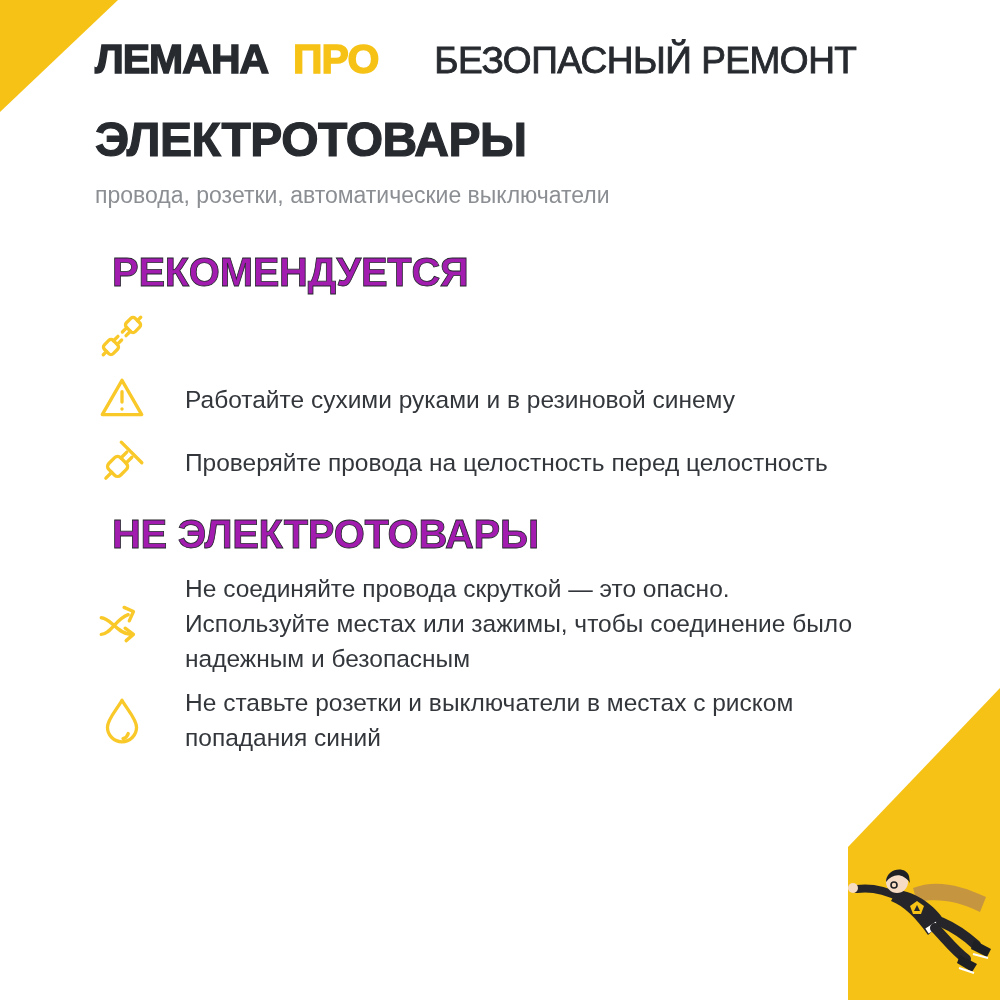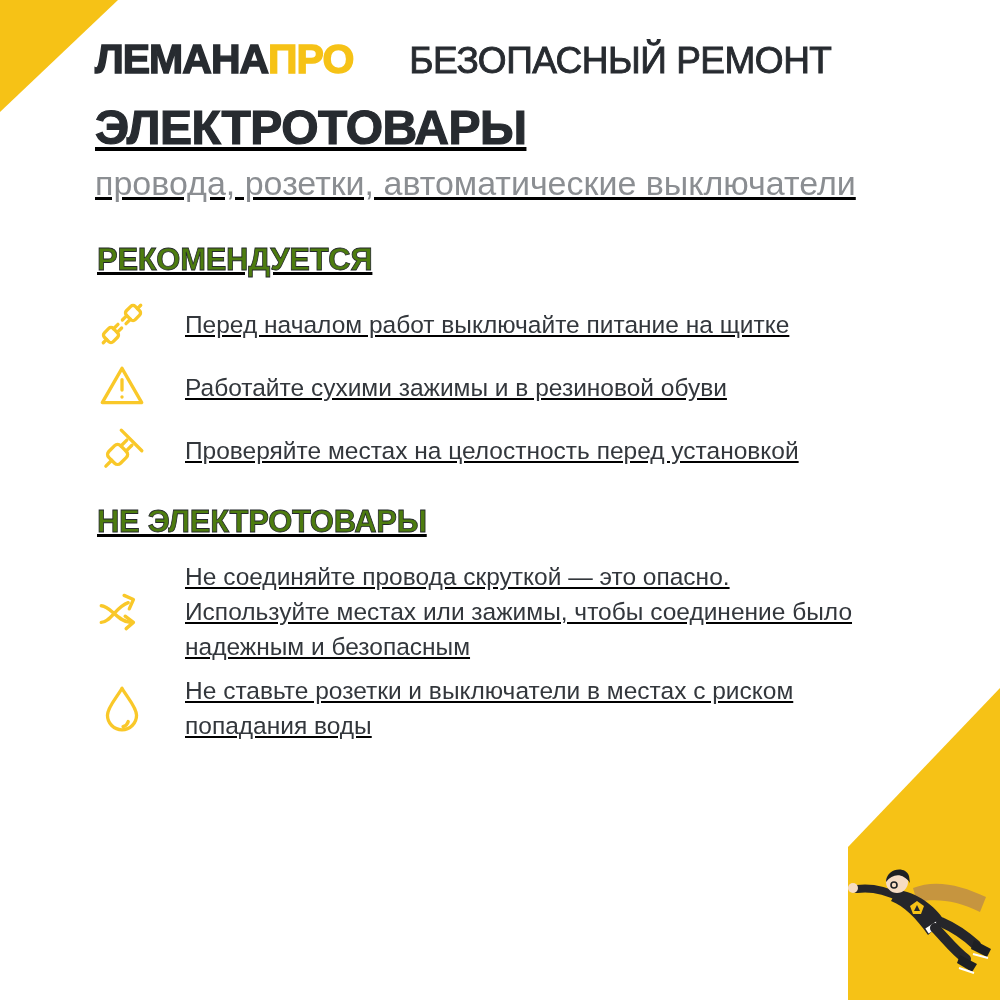--- a/index.html
+++ b/index.html
@@ -34,41 +34,41 @@
     position:absolute;left:843px;top:862px;
     width:150px;height:115px;
   }
   
   .header{
     position:absolute;top:36px;left:95px;
     display:flex;align-items:baseline;white-space:nowrap;
   }
   .logo{
     font-size:41px;font-weight:800;letter-spacing:-1px;
-    display:flex;align-items:baseline;
+    display:flex;align-items:baseline;gap:25px;
   }
   .logo-primary{color:var(--dark);-webkit-text-stroke:1.4px var(--dark);}
   .logo-secondary{color:var(--yellow);-webkit-text-stroke:1.4px var(--yellow);}
   .header-title{
     margin-left:56px;
     font-size:37px;font-weight:400;letter-spacing:-0.5px;
     color:var(--dark);-webkit-text-stroke:0.9px var(--dark);
   }
   
-  .main{position:absolute;left:95px;top:102px;width:820px;text-decoration:underline;}
+  .main{position:absolute;left:95px;top:114px;width:820px;}
   .page-title{
     margin:0;font-size:48px;line-height:52px;font-weight:800;
     color:var(--dark);-webkit-text-stroke:1.2px var(--dark);letter-spacing:-0.5px;
   }
   .page-subtitle{
-    margin-top:13px;font-size:34px;line-height:32px;color:var(--muted);
+    margin-top:13px;font-size:23px;line-height:32px;color:var(--muted);
   }
   .section-heading{
-    margin:2px;font-size:31px;line-height:34px;font-weight:800;
-    color:#4d7c0f;-webkit-text-stroke:0.8px #23272B;letter-spacing:-0.3px;
+    margin:17px;font-size:40px;line-height:34px;font-weight:800;
+    color:#a21caf;-webkit-text-stroke:0.8px #23272B;letter-spacing:-0.3px;
   }
   .rec-heading{margin-top:44px;}
   .norec-heading{margin-top:28px;}
   .list{margin-top:20px;}
   .list-item{
     display:flex;align-items:center;
     min-height:52px;margin-bottom:9px;
   }
   .item-icon{flex:0 0 60px;display:flex;align-items:center;}
   .item-icon svg{width:54px;height:54px;display:block;}
@@ -138,50 +138,49 @@
               <path d="M17 23.5 L23 23.5"></path>
               <path d="M17 28.5 L23 28.5"></path>
               <path d="M5 26 L0.5 26"></path>
               <rect x="35" y="20" width="12" height="12" rx="3"></rect>
               <path d="M35 23.5 L29 23.5"></path>
               <path d="M35 28.5 L29 28.5"></path>
               <path d="M47 26 L51.5 26"></path>
             </g>
           </svg>
         </div>
-        <div class="item-text">Перед началом работ выключайте питание на щитке</div>
       </div>
 
 
       <div class="list-item">
         <div class="item-icon">
           <svg viewBox="0 0 52 52" aria-hidden="true">
             <g class="ic">
               <path d="M26 8 L45 41 L7 41 Z"></path>
               <path d="M26 19 L26 29"></path>
               <path d="M26 35.5 L26 35.7"></path>
             </g>
           </svg>
         </div>
-        <div class="item-text">Работайте сухими зажимы и в резиновой обуви</div>
+        <div class="item-text">Работайте сухими руками и в резиновой синему</div>
       </div>
 
       <div class="list-item">
         <div class="item-icon">
           <svg viewBox="0 0 52 52" aria-hidden="true">
             <g class="ic" transform="rotate(-45 26 26)">
               <rect x="12" y="18" width="16" height="16" rx="4"></rect>
               <path d="M28 22.5 L36 22.5"></path>
               <path d="M28 29.5 L36 29.5"></path>
               <path d="M39 12 L39 40"></path>
               <path d="M12 26 L4 26"></path>
             </g>
           </svg>
         </div>
-        <div class="item-text">Проверяйте местах на целостность перед установкой</div>
+        <div class="item-text">Проверяйте провода на целостность перед целостность</div>
       </div>
 
     </div>
 
     <h2 class="section-heading norec-heading">НЕ ЭЛЕКТРОТОВАРЫ</h2>
     <div class="list">
 
       <div class="list-item">
         <div class="item-icon">
           <svg viewBox="0 0 52 52" aria-hidden="true">
@@ -201,19 +200,19 @@
       <div class="list-item">
         <div class="item-icon">
           <svg viewBox="0 0 52 52" aria-hidden="true">
             <g class="ic">
               <path d="M26 7 C21 16 12 25 12 33 a14 14 0 0 0 28 0 C40 25 31 16 26 7 Z"></path>
               <path d="M32 39 a7 7 0 0 1 -5 5"></path>
             </g>
           </svg>
         </div>
         <div class="item-text">Не ставьте розетки и выключатели в местах с риском
-попадания воды</div>
+попадания синий</div>
       </div>
 
     </div>
   </div>
 
 </div>
 
 </body></html>

